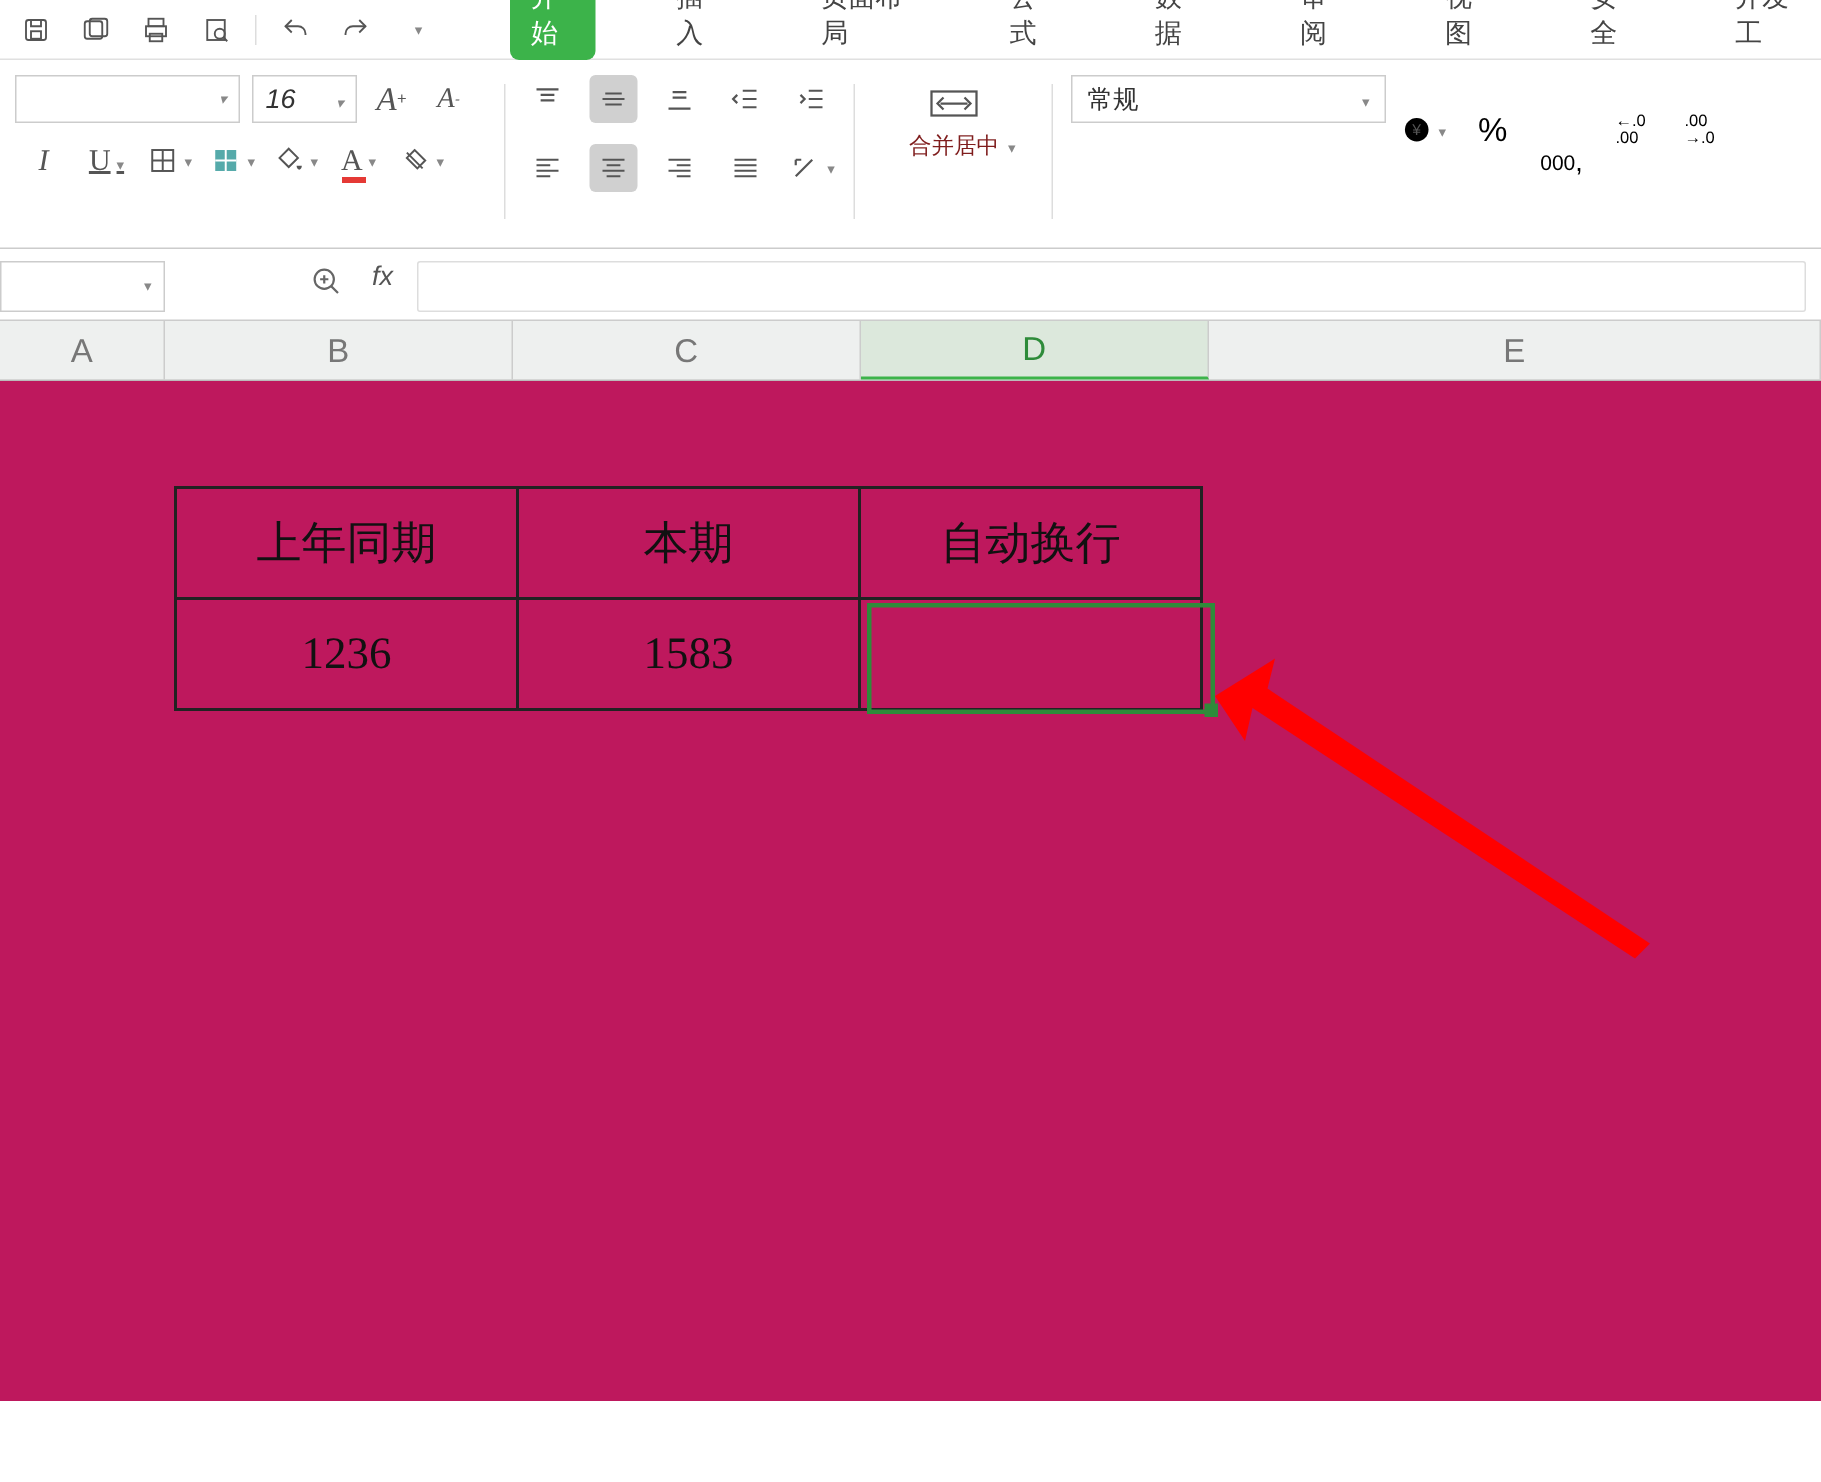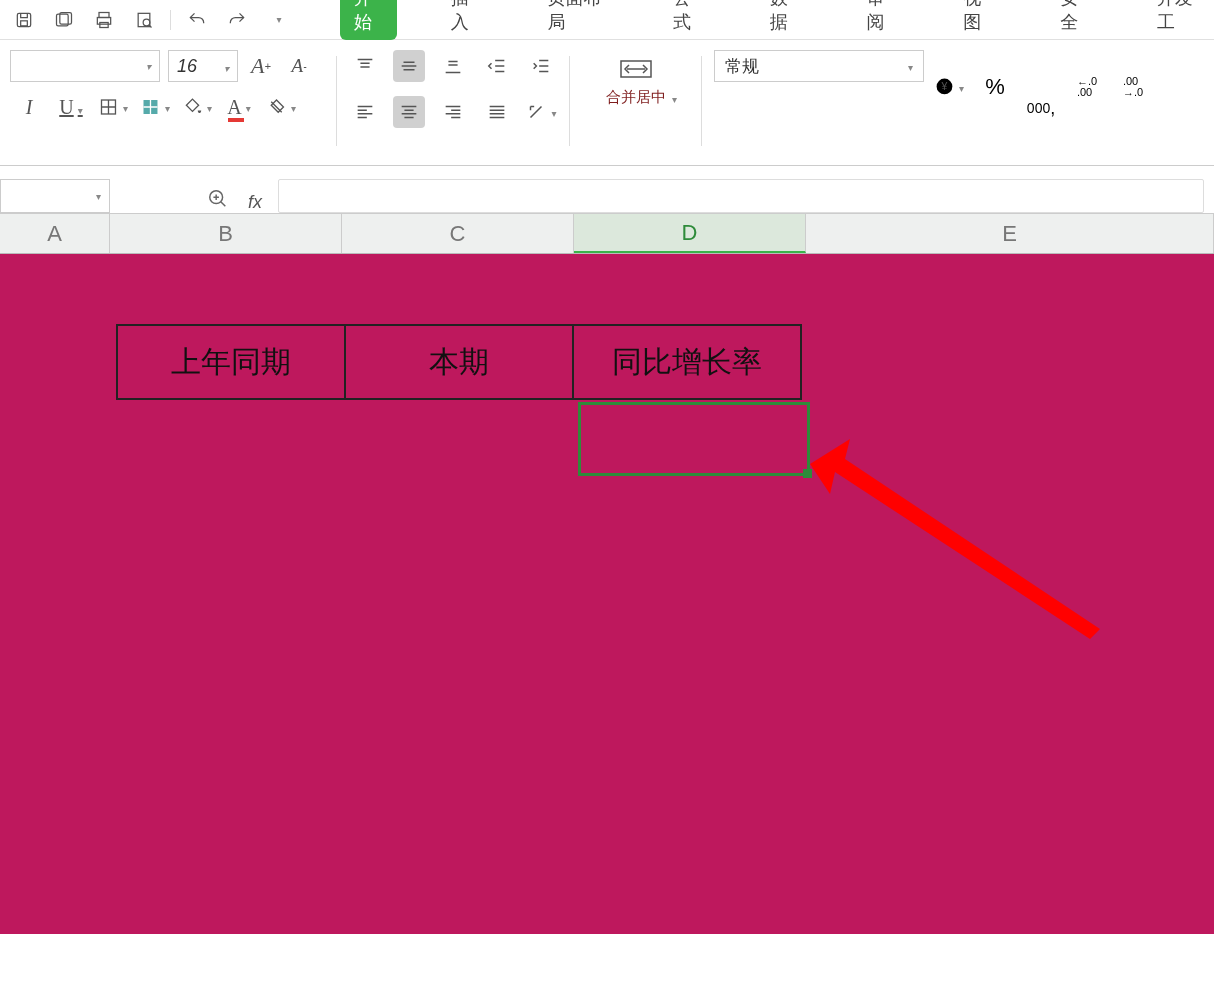--- a/index.html
+++ b/index.html
@@ -38,21 +38,21 @@
   .big-btn { display:flex; flex-direction:column; align-items:center; justify-content:center; gap:6px; padding:6px 12px; cursor:pointer; }
   .big-btn svg { width:34px; height:26px; stroke:#555; fill:none; stroke-width:1.5; }
   .big-btn .lbl { font-size:15px; color:#7f1d1d; display:flex; align-items:center; gap:2px;margin-left:12px; }
 
   .numfmt-group { display:flex; flex-direction:row; gap:10px; }
   .numfmt-select { width:210px; height:32px; border:1px solid #ccc; display:flex; align-items:center; padding:0 10px; font-size:17px; color:#333; justify-content:space-between;}
   .numfmt-row { display:flex; gap:16px; align-items:center; }
   .numfmt-row .icon-btn { width:30px; height:30px; display:flex; align-items:center; justify-content:center; cursor:pointer; }
 
   
-  .fbar-wrap { height: 48px; display:flex; align-items:flex-end; gap:12px; padding:8px 0 0 0; border-bottom:1px solid #ccc; }
+  .fbar-wrap { height: 48px; display:flex; align-items:flex-start; gap:12px; padding:8px 0 0 0; border-bottom:1px solid #ccc; }
   .name-box { width:110px; height:34px; border:1px solid #ccc; margin-left:0; display:flex; align-items:center; justify-content:flex-end; padding:0 8px; font-size:15px; color:#666; }
   .zoom-fx { width:28px; height:28px; display:flex; align-items:center; justify-content:center; }
   .fx-label { font-size:18px; font-style:italic; color:#555; padding:0 4px;}
   .formula-input { flex:1; height:34px; border:1px solid #ddd; border-radius:2px; margin-right:10px; }
 
   
   .col-headers { height:40px; display:flex; border-bottom:1px solid #bbb; background:#eef0ef; }
   .col-h { display:flex; align-items:center; justify-content:center; font-size:22px; color:#777; border-right:1px solid #ccc; }
   .col-h.active { background:#dce8dc; color:#2e8b3a; border-bottom:2px solid #3cb34a; }
   .cA { width:110px; }
@@ -305,21 +305,26 @@
   <div class="col-h cD active">D</div>
   <div class="col-h cE">E</div>
 </div>
 
 <div class="sheet">
   <table class="data-table">
     <tbody>
         <tr class="hdr">
       <td>上年同期</td>
       <td>本期</td>
-      <td>同比增长率</td>
+      <td>自动换行</td>
+    </tr>
+    <tr>
+      <td>1236</td>
+      <td>1583</td>
+      <td></td>
     </tr>
   </tbody>
     </table>
 
   <div class="sel-cell">
     <div class="sel-handle"></div>
   </div>
 
   <svg class="arrow" style="left:790px; top:170px;" width="330" height="230">
     <defs></defs>

